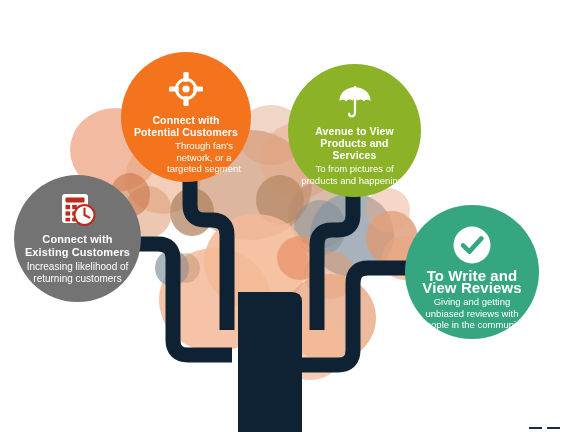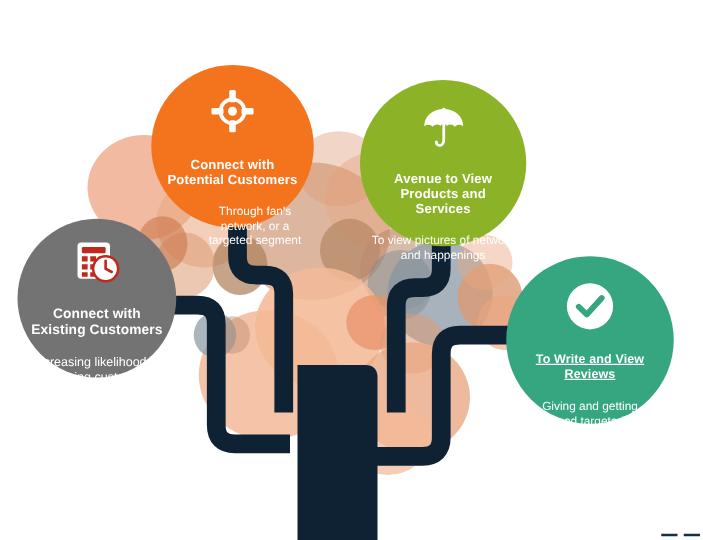--- a/index.html
+++ b/index.html
@@ -26,21 +26,20 @@
     position:absolute;
     border-radius:50%;
     box-sizing:border-box;
     display:flex;
     flex-direction:column;
     align-items:center;
     justify-content:flex-start;
     text-align:center;
     color:#ffffff;
     z-index:30;
-    gap:12px;
   }
   .node .ico{
     display:block;
     line-height:0;
   }
   .node .ttl{
     font-weight:bold;
     letter-spacing:0.1px;
   }
   .node .sub{
@@ -77,21 +76,21 @@
   #node-products .ttl{font-size:10.5px;line-height:12px;text-align:center;}
   #node-products .sub{font-size:9.5px;line-height:11.5px;margin-top:2px;}
 
   
   #node-reviews{
     left:405px;top:205px;width:134px;height:134px;
     background:#35A680;
     padding:21px 10px 0 10px;
   }
   #node-reviews .ico{margin-bottom:6px;}
-  #node-reviews .ttl{font-size:10px;line-height:12px;text-decoration:underline;}
+  #node-reviews .ttl{font-size:15px;line-height:12px;}
   #node-reviews .sub{font-size:9.5px;line-height:11.5px;margin-top:2px;}
 
   .mark{
     position:absolute;
     height:2px;
     background:#13304a;
     z-index:40;
   }
   #mark-a{left:529px;top:427px;width:13px;}
   #mark-b{left:547px;top:427px;width:13px;}
@@ -185,30 +184,30 @@
       <svg width="34" height="32" viewBox="0 0 34 32">
         <path d="M 1.4 15 C 1.4 6.8 8.4 1.2 17 1.2 C 25.6 1.2 32.6 6.8 32.6 15
                  C 30.2 13.3 27.8 13.6 25.9 15.3 C 24 13.3 21.6 13 19.4 14.7
                  C 19.4 13.9 18.3 13.2 17 13.2 C 15.7 13.2 14.6 13.9 14.6 14.7
                  C 12.4 13 10 13.3 8.1 15.3 C 6.2 13.6 3.8 13.3 1.4 15 Z" fill="#ffffff"></path>
         <path d="M 17 13.6 L 17 26.4 C 17 29.2 14.9 30.8 12.9 30.2 C 11.6 29.8 11 28.6 11.2 27.6" stroke="#ffffff" stroke-width="2.2" fill="none" stroke-linecap="round"></path>
         <rect x="15.7" y="0" width="2.6" height="4.2" rx="1.2" fill="#ffffff"></rect>
       </svg>
     </span>
     <div class="ttl">Avenue to View Products and Services</div>
-    <div class="sub">To view pictures of network and happenings</div>
+    <div class="sub">To from pictures of products and happenings</div>
   </div>
 
   <div class="node" id="node-reviews" style="background: rgb(53, 166, 128);">
     <span class="ico">
       <svg width="38" height="38" viewBox="0 0 38 38">
         <circle cx="19" cy="19" r="18.5" fill="#ffffff"></circle>
         <path d="M 10 19.4 L 16.4 25.6 L 28.4 12.4" stroke="#35A680" stroke-width="4.6" fill="none" stroke-linecap="round" stroke-linejoin="round"></path>
       </svg>
     </span>
     <div class="ttl">To Write and View Reviews</div>
-    <div class="sub">Giving and getting unbiased targeted from people in the community</div>
+    <div class="sub">Giving and getting unbiased reviews with people in the community</div>
   </div>
 
   <div class="mark" id="mark-a"></div>
   <div class="mark" id="mark-b"></div>
 
 </div>
 
 </body></html>

